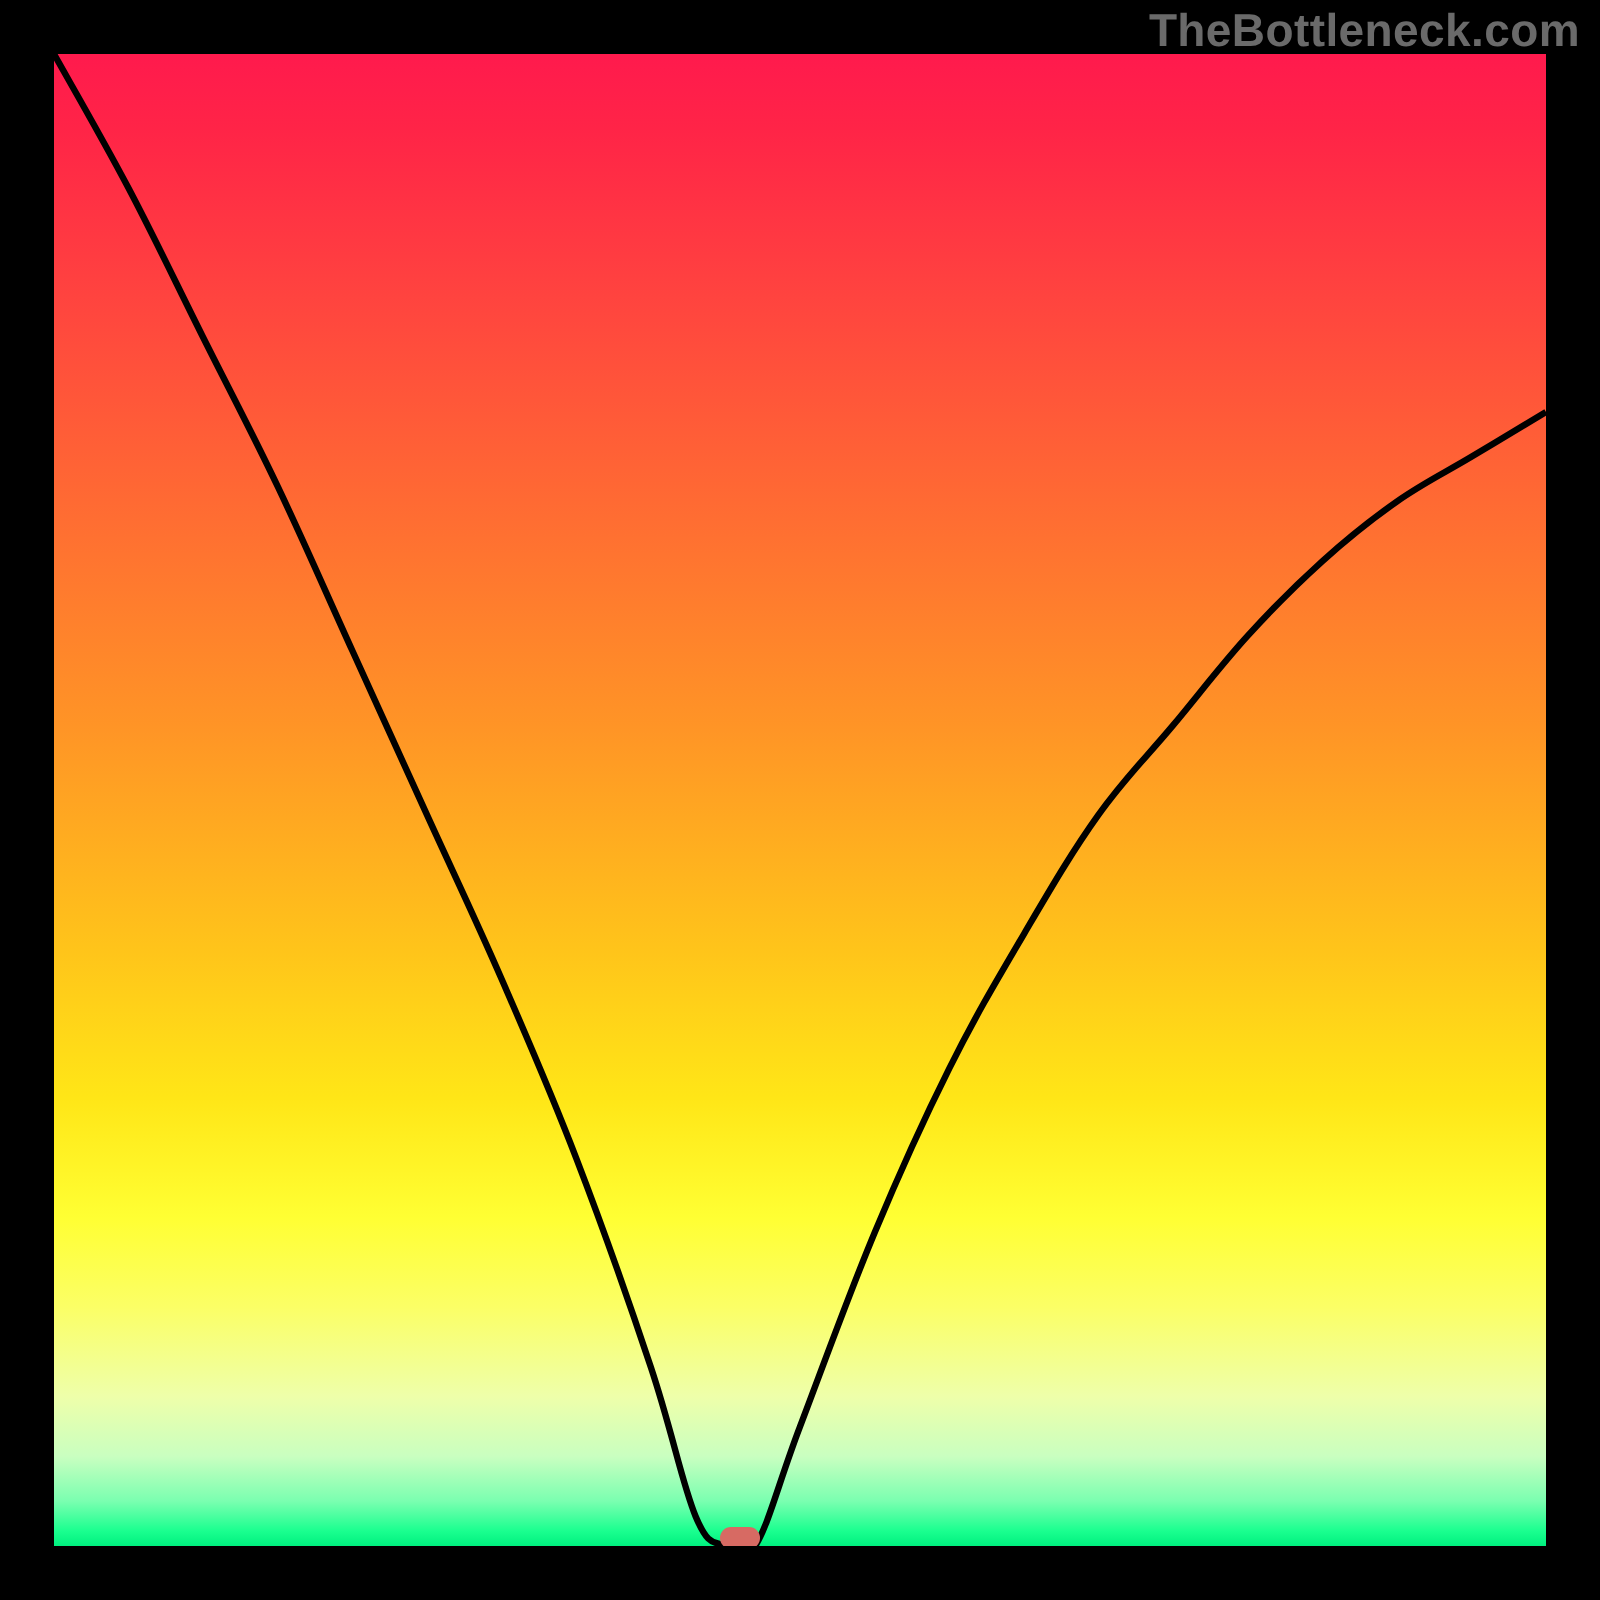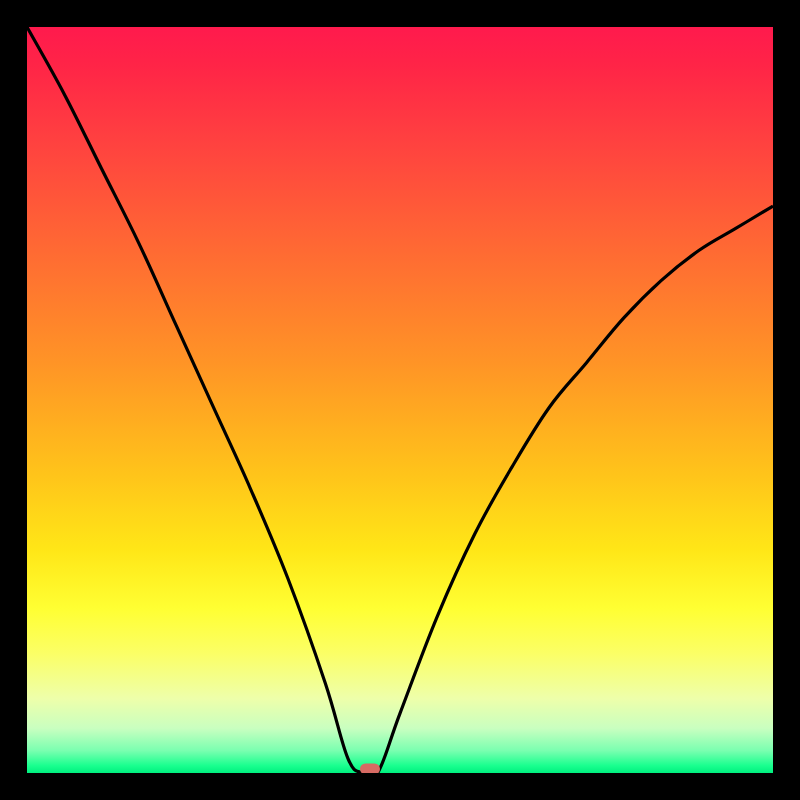--- a/index.html
+++ b/index.html
@@ -66,20 +66,21 @@
     height: 11px;
     border-radius: 6px;
     background: #d76a63;
     transform: translate(-50%, -50%);
   }
 </style>
 </head>
 <body>
 
 <div class="frame">
+  <div class="watermark">TheBottleneck.com</div>
 
   <div class="plot-area">
     <div class="gradient-bg"></div>
 
     <svg class="curve" viewBox="0 0 746 746" preserveAspectRatio="none">
       <path id="curve-path" fill="none" stroke-width="3.2" stroke-linejoin="round" stroke="#000000" d="M 0,0 C 6.714,12.085199999999997 23.872000000000003,41.62679999999999 37.300000000000004,67.13999999999999 C 50.72800000000001,92.65319999999998 61.17200000000001,114.884 74.60000000000001,141.74 C 88.028,168.596 98.472,188.14120000000003 111.89999999999999,216.34000000000003 C 125.32799999999999,244.53880000000004 135.77200000000002,268.8584000000001 149.20000000000002,298.40000000000003 C 162.62800000000001,327.9416 173.072,350.9184 186.5,380.46 C 199.928,410.00159999999994 210.37199999999999,431.6356 223.79999999999998,462.52 C 237.22799999999998,493.40439999999995 247.67199999999997,517.1271999999999 261.09999999999997,552.04 C 274.52799999999996,586.9528 287.65760000000006,624.2528 298.40000000000003,656.48 C 309.1424,688.7072000000001 314.066,714.9664 320.78,731.08 C 327.49399999999997,747.1936000000001 330.3288,743.3144 335.7,746 C 341.0712,748.6856 343.906,756.7424 350.62,746 C 357.334,735.2576 362.2576,714.5188 373,686.32 C 383.7424,658.1212 396.872,621.5672000000001 410.3,589.34 C 423.728,557.1128 434.17199999999997,534.136 447.59999999999997,507.28 C 461.02799999999996,480.424 471.47200000000004,462.96760000000006 484.90000000000003,440.14000000000004 C 498.32800000000003,417.3124 508.77199999999993,399.25919999999996 522.1999999999999,380.46 C 535.6279999999999,361.6608 546.072,351.8136 559.5,335.7 C 572.928,319.58639999999997 583.3720000000001,305.7108 596.8000000000001,290.94 C 610.2280000000001,276.1692 620.672,265.7252 634.1,253.64 C 647.528,241.5548 657.972,233.19960000000006 671.4,223.80000000000007 C 684.828,214.40040000000008 695.2719999999999,209.47679999999997 708.6999999999999,201.41999999999996 C 722.1279999999999,193.36319999999995 739.286,183.06839999999997 746,179.03999999999996"></path>
     </svg>
 
     <div id="marker" class="marker" style="background: rgb(215, 106, 99); left: 343.16px; top: 742.27px;"></div>
   </div>

